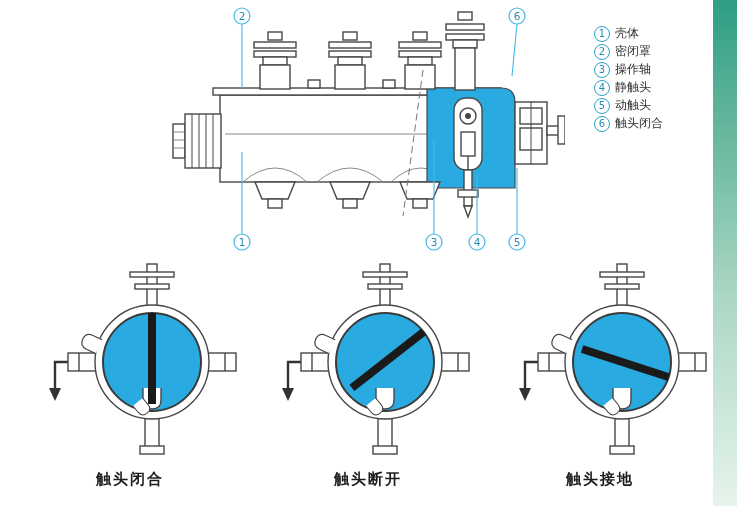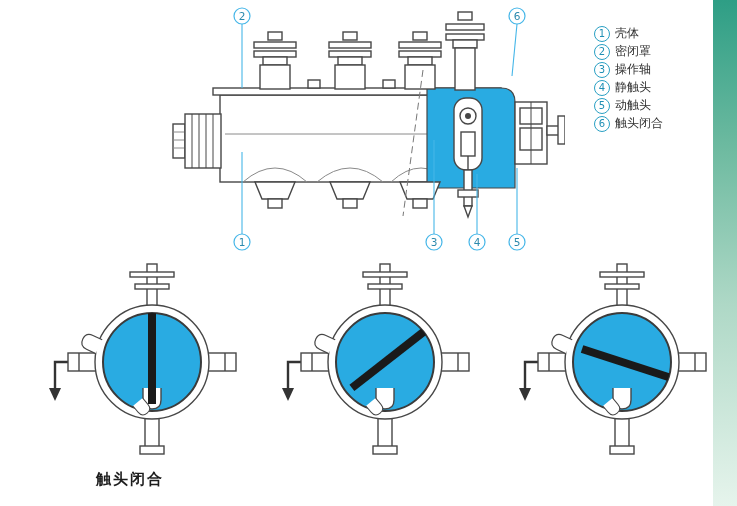--- a/index.html
+++ b/index.html
@@ -295,14 +295,16 @@
       <g transform="translate(-26,26) rotate(-40) scale(0.7)">
         <path class="part" d="M -9,26 V 38 Q -9,47 0,47 Q 9,47 9,38 V 26"></path>
       </g>
     </g>
     <g clip-path="url(#clip2)" transform="rotate(108 0 0)">
       <rect x="-4" y="-52" width="8" height="94" fill="#1a1a1a"></rect>
     </g>
   </svg>
 
   <div class="state-label" style="left:60px">触头闭合</div>
+  <div class="state-label" style="left:298px">触头断开</div>
+  <div class="state-label" style="left:530px">触头接地</div>
 
 </div>
 
 </body></html>

